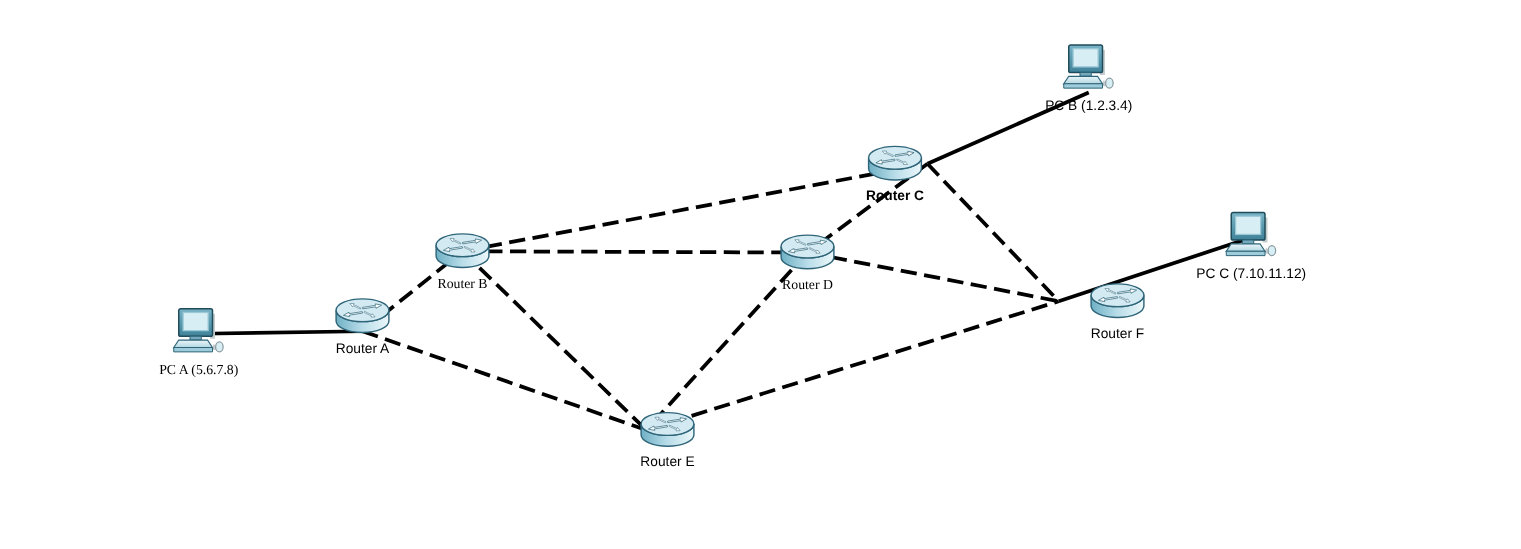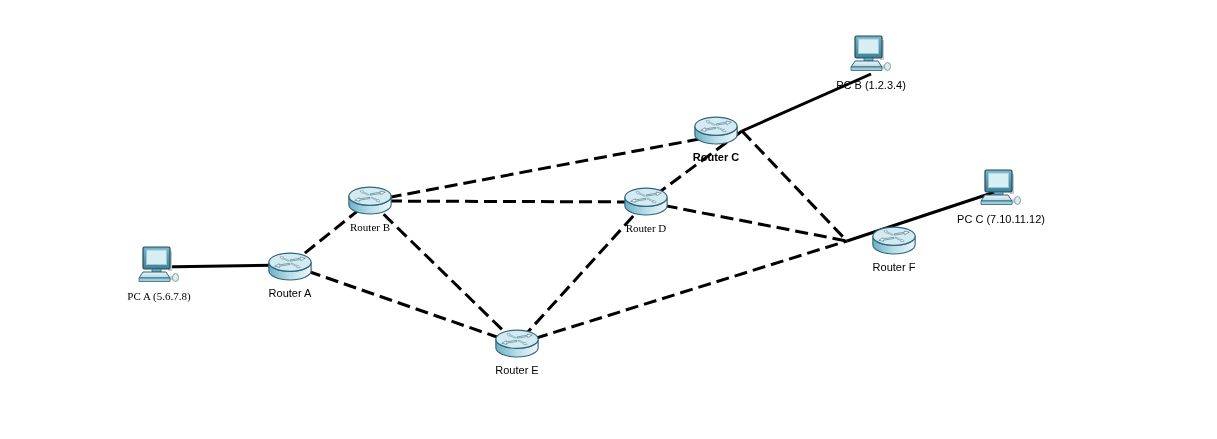--- a/index.html
+++ b/index.html
@@ -91,21 +91,21 @@
             <rect x="6" y="2" width="27" height="22" rx="1.5" fill="url(#monFrame)" stroke="#1f4b5a" stroke-width="1.2"></rect>
             <rect x="9.5" y="5" width="20" height="14.5" fill="#d8eef5" stroke="#9cc9d6" stroke-width="1"></rect>
             <path d="M15 24 h9 v3 h-9 z" fill="#74aabc" stroke="#2f6579" stroke-width="0.8"></path>
             <path d="M6 27 L29 27 L33 33 L2 33 Z" fill="url(#kbTop)" stroke="#2f6579" stroke-width="1"></path>
             <path d="M2 33 h31 v3.5 h-31 z" fill="#9fccda" stroke="#2f6579" stroke-width="0.8"></path>
             <ellipse cx="38.5" cy="32.5" rx="3" ry="4" fill="#d8eef5" stroke="#8a9aa0" stroke-width="1"></ellipse>
           </svg>
         </span>
         <div class="node-label">PC A (5.6.7.8)</div>
       </div>
-      <div class="node router" style="left: 290px; top: 267px;">
+      <div class="node router" style="left: 290px; top: 253px;">
         <span class="icon">
           <svg width="48" height="36" viewBox="0 0 50 36">
             <path d="M3 13 L3 22 A22 9.5 0 0 0 47 22 L47 13 A22 9.5 0 0 1 3 13 Z" fill="url(#cylSide)" stroke="#2f6579" stroke-width="1.2"></path>
             <ellipse cx="25" cy="13" rx="22" ry="9.5" fill="#d3eaf2" stroke="#2f6579" stroke-width="1.2"></ellipse>
             <g fill="#ffffff" stroke="#2f6579" stroke-width="0.7" stroke-linejoin="round">
               <path d="M-8 -1 L3 -1 L3 -3 L8 0 L3 3 L3 1 L-8 1 Z" transform="translate(33,10) rotate(-9) scale(1,0.62)"></path>
               <path d="M-8 -1 L3 -1 L3 -3 L8 0 L3 3 L3 1 L-8 1 Z" transform="translate(17,16) rotate(171) scale(1,0.62)"></path>
               <path d="M-8 -1 L3 -1 L3 -3 L8 0 L3 3 L3 1 L-8 1 Z" transform="translate(19,9.5) rotate(-155) scale(0.62,0.5)"></path>
               <path d="M-8 -1 L3 -1 L3 -3 L8 0 L3 3 L3 1 L-8 1 Z" transform="translate(31,16.5) rotate(25) scale(0.62,0.5)"></path>
             </g>
@@ -151,21 +151,21 @@
             <g fill="#ffffff" stroke="#2f6579" stroke-width="0.7" stroke-linejoin="round">
               <path d="M-8 -1 L3 -1 L3 -3 L8 0 L3 3 L3 1 L-8 1 Z" transform="translate(33,10) rotate(-9) scale(1,0.62)"></path>
               <path d="M-8 -1 L3 -1 L3 -3 L8 0 L3 3 L3 1 L-8 1 Z" transform="translate(17,16) rotate(171) scale(1,0.62)"></path>
               <path d="M-8 -1 L3 -1 L3 -3 L8 0 L3 3 L3 1 L-8 1 Z" transform="translate(19,9.5) rotate(-155) scale(0.62,0.5)"></path>
               <path d="M-8 -1 L3 -1 L3 -3 L8 0 L3 3 L3 1 L-8 1 Z" transform="translate(31,16.5) rotate(25) scale(0.62,0.5)"></path>
             </g>
           </svg>
         </span>
         <div class="node-label">Router D</div>
       </div>
-      <div class="node router" style="left: 517px; top: 344px;">
+      <div class="node router" style="left: 534px; top: 344px;">
         <span class="icon">
           <svg width="48" height="36" viewBox="0 0 50 36">
             <path d="M3 13 L3 22 A22 9.5 0 0 0 47 22 L47 13 A22 9.5 0 0 1 3 13 Z" fill="url(#cylSide)" stroke="#2f6579" stroke-width="1.2"></path>
             <ellipse cx="25" cy="13" rx="22" ry="9.5" fill="#d3eaf2" stroke="#2f6579" stroke-width="1.2"></ellipse>
             <g fill="#ffffff" stroke="#2f6579" stroke-width="0.7" stroke-linejoin="round">
               <path d="M-8 -1 L3 -1 L3 -3 L8 0 L3 3 L3 1 L-8 1 Z" transform="translate(33,10) rotate(-9) scale(1,0.62)"></path>
               <path d="M-8 -1 L3 -1 L3 -3 L8 0 L3 3 L3 1 L-8 1 Z" transform="translate(17,16) rotate(171) scale(1,0.62)"></path>
               <path d="M-8 -1 L3 -1 L3 -3 L8 0 L3 3 L3 1 L-8 1 Z" transform="translate(19,9.5) rotate(-155) scale(0.62,0.5)"></path>
               <path d="M-8 -1 L3 -1 L3 -3 L8 0 L3 3 L3 1 L-8 1 Z" transform="translate(31,16.5) rotate(25) scale(0.62,0.5)"></path>
             </g>

